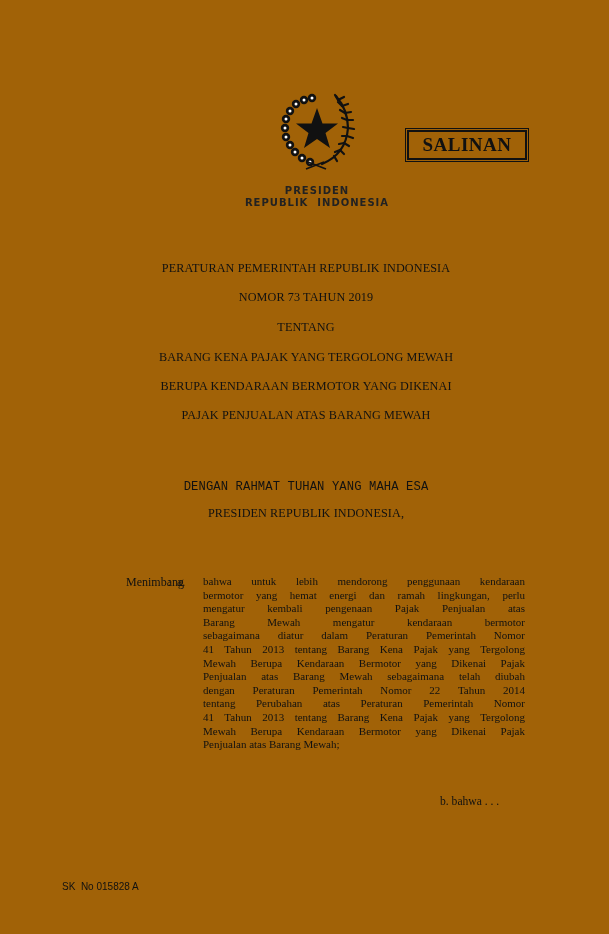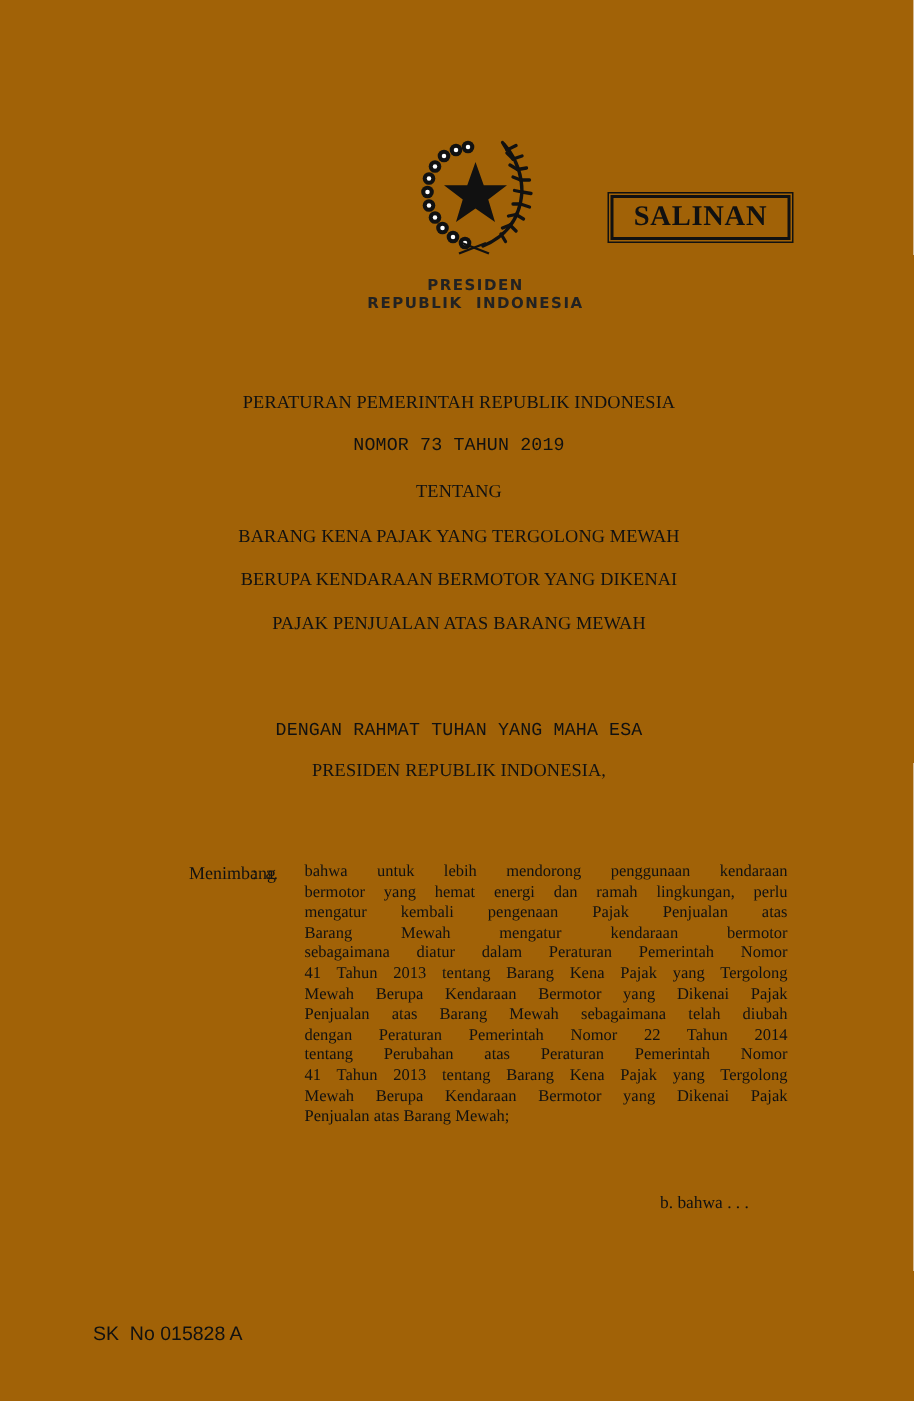--- a/index.html
+++ b/index.html
@@ -18,21 +18,21 @@
   .inst { left: 200px; width: 234px; text-align: center; font-size: 10px; letter-spacing: 1px; font-weight: bold; color: #222; }
   .heading { left: 106px; width: 400px; text-align: center; font-size: 12.2px; white-space: nowrap; letter-spacing: 0.1px; }
   .label { font-size: 12px; }
   .body-text {
     left: 203px; top: 575px; width: 322px; font-size: 11px; line-height: 13.6px;
     text-align: justify; text-align-last: left;
   }
   .body-text .ln { display: block; text-align: justify; text-align-last: justify; white-space: nowrap; }
   .body-text .ln.last { text-align-last: left; }
   .footer-cont { left: 440px; top: 795px; font-size: 11.6px; }
-  .sk { left: 62px; top: 881px; font-size: 13px; font-family: "Liberation Sans", "DejaVu Sans", sans-serif; }
+  .sk { left: 62px; top: 881px; font-size: 10px; font-family: "Liberation Sans", "DejaVu Sans", sans-serif; }
 </style>
 </head>
 <body>
 
 <div class="page">
 
   <div class="abs emblem">
     <svg width="82" height="82" viewBox="0 0 82 82">
 
       <g fill="#111">
@@ -91,21 +91,21 @@
       <polygon fill="#111" points="41,20 46.5,35.5 62,35.5 49.5,45 54,60 41,51 28,60 32.5,45 20,35.5 35.5,35.5"></polygon>
     </svg>
   </div>
 
   <div class="abs salinan-box">SALINAN</div>
 
   <div class="abs inst sans" style="top:185px;">PRESIDEN</div>
   <div class="abs inst sans" style="top:197px; white-space:pre;">REPUBLIK  INDONESIA</div>
 
   <div class="abs heading serif" style="top:261px;">PERATURAN PEMERINTAH REPUBLIK INDONESIA</div>
-  <div class="abs heading serif" style="top:290px;font-family:Liberation Mono, monospace;">NOMOR 73 TAHUN 2019</div>
+  <div class="abs heading serif" style="top:290px;">NOMOR 73 TAHUN 2019</div>
   <div class="abs heading serif" style="top:320px;">TENTANG</div>
   <div class="abs heading serif" style="top:350px;">BARANG KENA PAJAK YANG TERGOLONG MEWAH</div>
   <div class="abs heading serif" style="top:379px;">BERUPA KENDARAAN BERMOTOR YANG DIKENAI</div>
   <div class="abs heading serif" style="top:408px;">PAJAK PENJUALAN ATAS BARANG MEWAH</div>
 
   <div class="abs heading serif" style="top:480px;font-family:Liberation Mono, monospace;">DENGAN RAHMAT TUHAN YANG MAHA ESA</div>
   <div class="abs heading serif" style="top:506px;">PRESIDEN REPUBLIK INDONESIA,</div>
 
   <div class="abs label serif" style="left:84px; top:575px;margin-left:42px;">Menimbang</div>
   <div class="abs label serif" style="left:168px; top:575px;">:</div>

